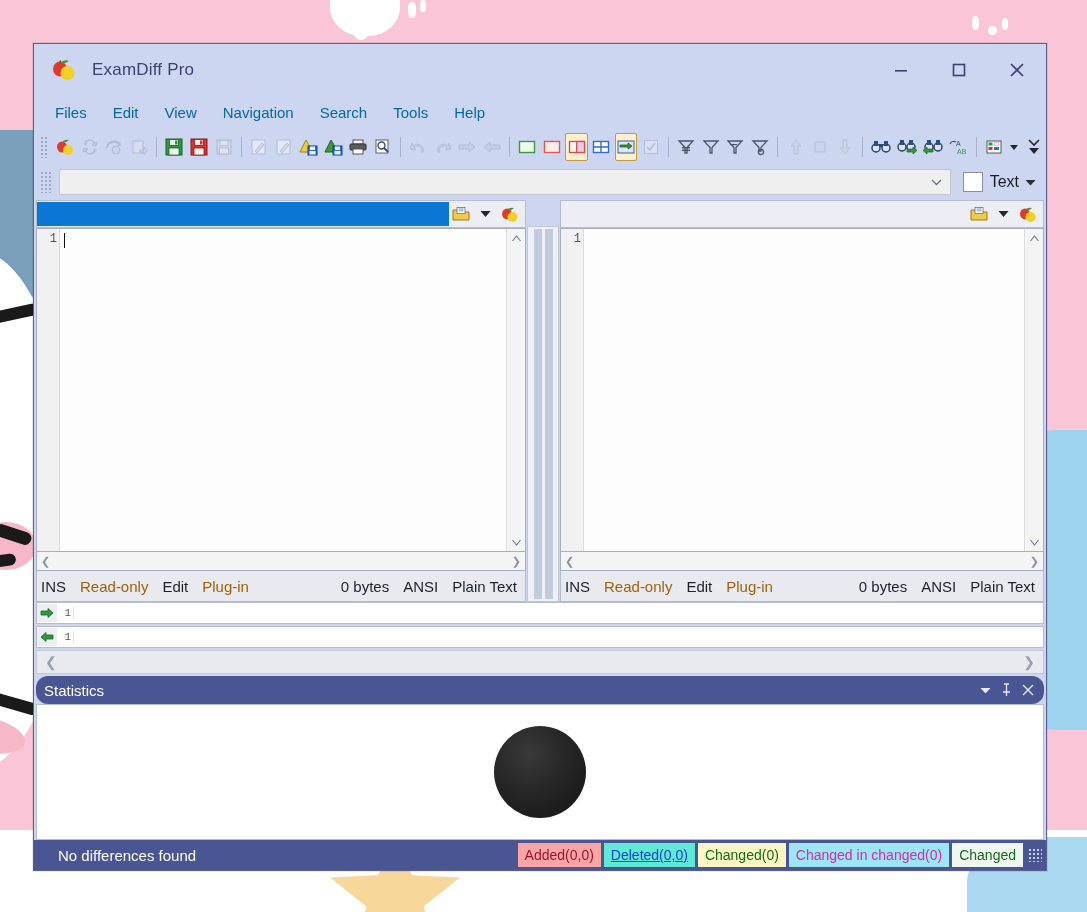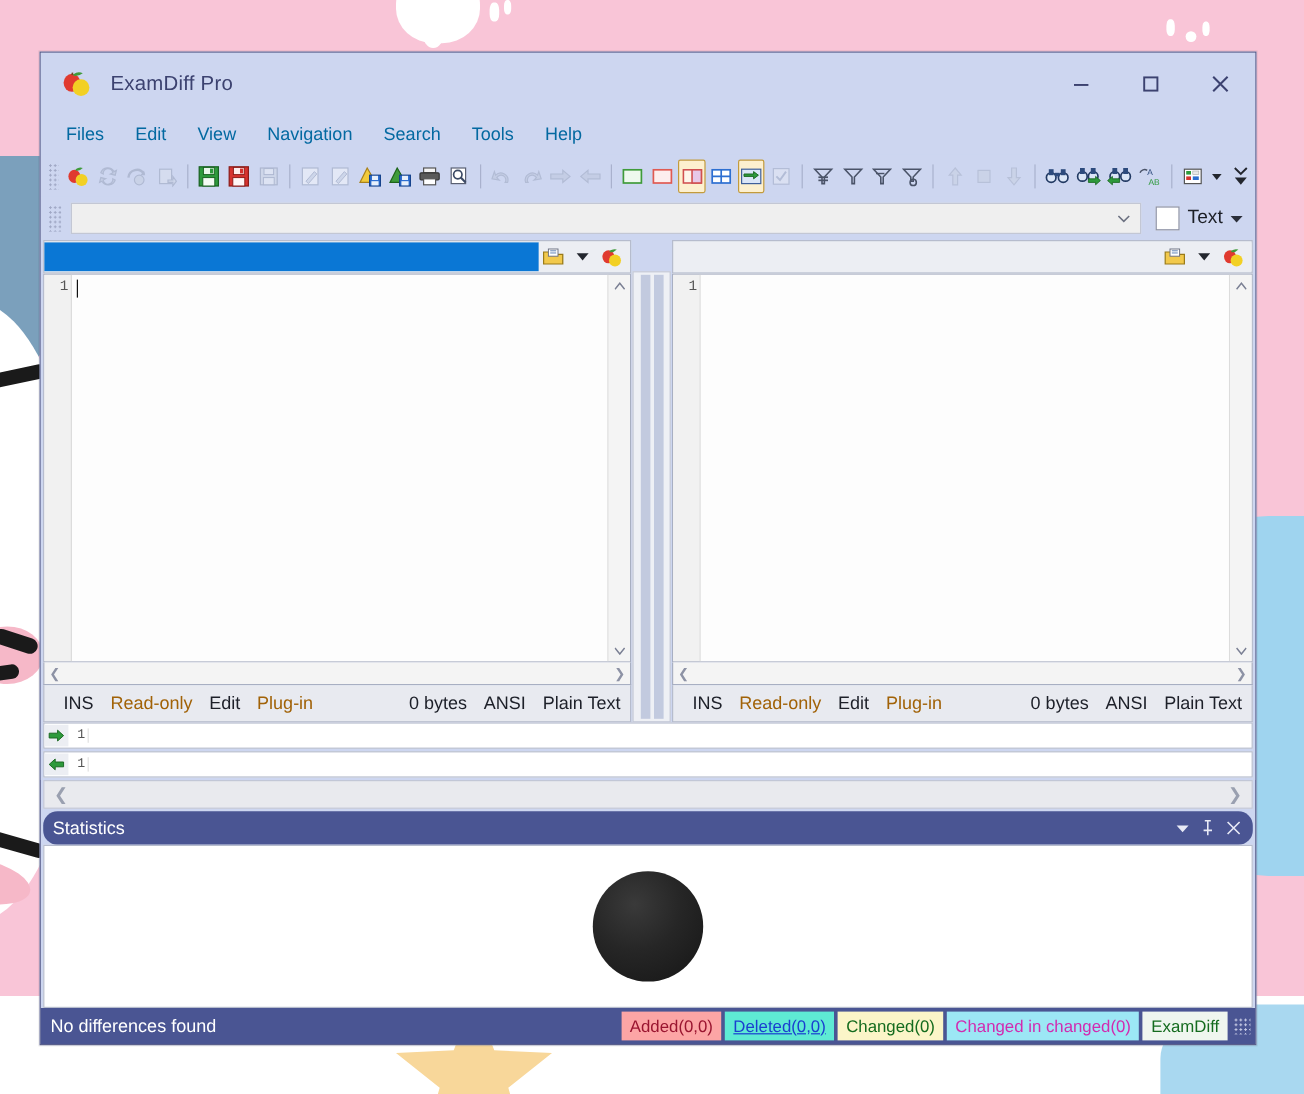--- a/index.html
+++ b/index.html
@@ -148,21 +148,21 @@
   }
   .scr-btn { height:18px; display:flex; align-items:center; justify-content:center; color:#7b8094; font-size:10px;}
   .hscroll {
     height:18px; background:#f4f4f4; border:1px solid #a8afc2; border-top:none;
     display:flex; justify-content:space-between; align-items:center; flex:none;
     color:#8d92a5; font-size:11px;
   }
   .pane-status {
     height:30px; display:flex; align-items:center; flex:none;
     background:#e8eaf0; border:1px solid #b6bccd; border-top:none;
-    font-size:15px; color:#1d2029; padding-left:16px; gap:14px;
+    font-size:15px; color:#1d2029; padding-left:4px; gap:14px;
   }
   .ps-dim { color:#a16207; }
   .ps-spacer { flex:1; }
 
   
   .splitter {
     width:34px; flex:none; display:flex; flex-direction:column; align-items:center;
     padding-top:26px;
   }
   .ov-bar {
@@ -200,21 +200,21 @@
     display:flex; align-items:center; justify-content:center;
   }
   .pie {
     width:92px; height:92px; border-radius:50%;
     background: radial-gradient(circle at 38% 30%, #3a3a3a 0%, #262626 45%, #151515 100%);
   }
 
   
   .statusbar {
     height:30px; background:#4a5593; display:flex; align-items:center; flex:none;
-    color:#fff; font-size:15px; padding-left:8px;
+    color:#fff; font-size:15px; padding-left:24px;
   }
   .sb-msg { flex:1; }
   .badge {
     height:24px; display:flex; align-items:center; padding:0 7px; font-size:14px;
     margin-right:3px; white-space:nowrap;
   }
   .b-added   { background:#fca5a5; color:#9a1530; }
   .b-deleted { background:#5eead4; color:#1a3fd0;text-decoration:underline; }
   .b-changed { background:#fbf5c8; color:#146b1e; }
   .b-cic     { background:#9ce7f5; color:#d22ab0; }
@@ -759,17 +759,17 @@
   <div class="stats-body">
     <div class="pie"></div>
   </div>
 
   <div class="statusbar">
     <span class="sb-msg">No differences found</span>
     <span class="badge b-added">Added(0,0)</span>
     <span class="badge b-deleted">Deleted(0,0)</span>
     <span class="badge b-changed">Changed(0)</span>
     <span class="badge b-cic">Changed in changed(0)</span>
-    <span class="badge b-ignored">ExamDiff</span>
+    <span class="badge b-ignored">Changed</span>
     <span class="sb-grip"></span>
   </div>
 
 </div>
 
 </body></html>

